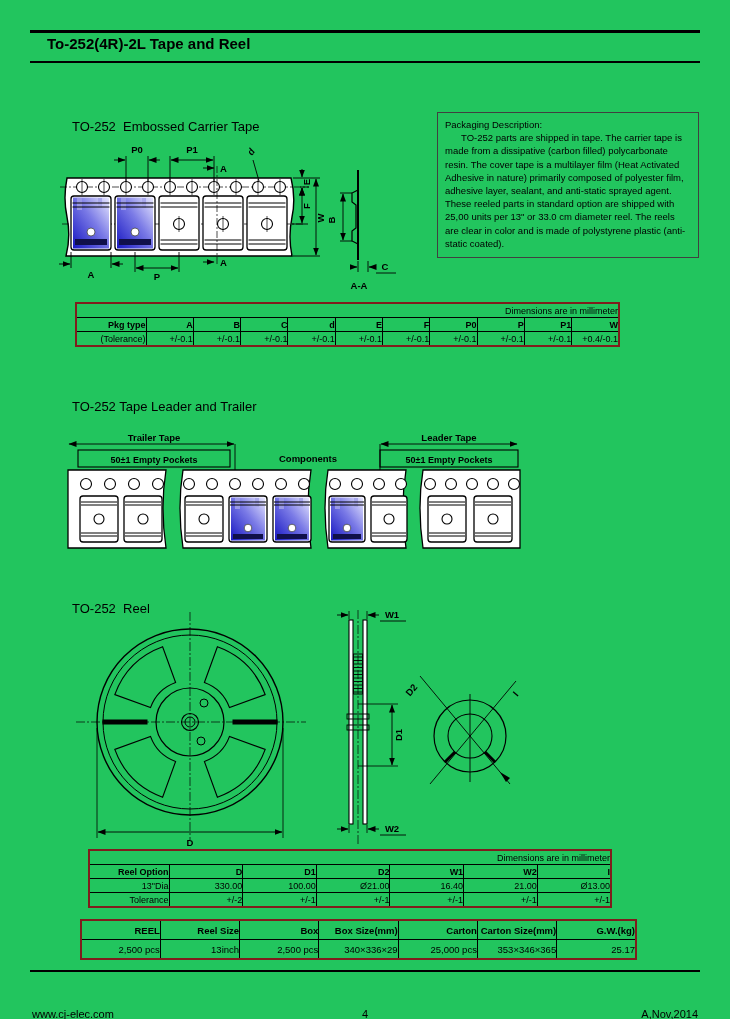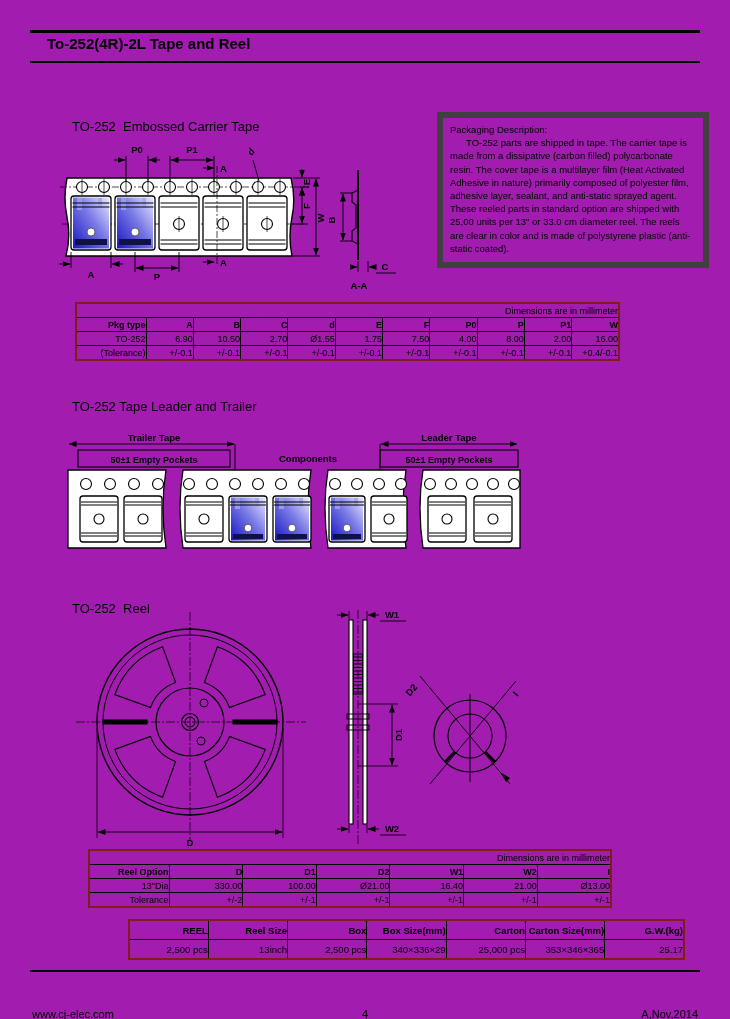--- a/index.html
+++ b/index.html
@@ -1,33 +1,33 @@
 <!DOCTYPE html>
 <html><head>
 <meta charset="utf-8">
 <style>
   html,body { margin:0; padding:0; background:#fff; }
   .page {
-    position:relative; width:730px; height:1019px; background:#a21caf;
+    position:relative; width:730px; height:1019px; background:#22c55e;
     font-family:"Liberation Sans", sans-serif; color:#000; overflow:hidden;
   }
   .hr { position:absolute; background:#000; }
   .header-title { position:absolute; left:47px; top:35px; font-size:15px; font-weight:bold; white-space:pre; }
   .main-title { position:absolute; left:70px; top:84px; font-size:20px; font-weight:bold; white-space:pre; }
   .sec-heading { position:absolute; font-size:13px; white-space:pre;text-align:center; }
   .pkg-box {
-    position:absolute; left:437px; top:112px; width:246px; border:6px solid #404040;
+    position:absolute; left:437px; top:112px; width:246px; border:1px solid #404040;
     padding:5px 7px 7px 7px; font-size:9.5px; line-height:13.2px;
   }
   .pkg-box .body { text-indent:16px; }
   table.dim { position:absolute; border-collapse:collapse; border:2px solid #7f1d1d; table-layout:fixed;
     font-size:9px; text-align:right; }
   table.dim td { border:1px solid #000; padding:1.5px 0; overflow:hidden; white-space:nowrap; }
   table.dim td.hd { font-weight:bold; }
-  table.t3 { font-size:9.5px;margin-left:48px; }
+  table.t3 { font-size:9.5px; }
   table.t3 td { padding:3.5px 0; }
   .footer-text { position:absolute; top:1008px; font-size:11px; }
   .diag { position:absolute; }
   .svgt { font-family:"Liberation Sans",sans-serif; font-size:9.5px; font-weight:bold; fill:#000; }
   .svgt.small { font-size:9px; }
 </style>
 </head>
 <body>
 
 <div class="page">
@@ -180,33 +180,20 @@
       <td class="hd">C</td>
       <td class="hd">d</td>
       <td class="hd">E</td>
       <td class="hd">F</td>
       <td class="hd">P0</td>
       <td class="hd">P</td>
       <td class="hd">P1</td>
       <td class="hd">W</td>
     </tr>
     <tr>
-      <td>TO-252</td>
-      <td>6.90</td>
-      <td>10.50</td>
-      <td>2.70</td>
-      <td>Ø1.55</td>
-      <td>1.75</td>
-      <td>7.50</td>
-      <td>4.00</td>
-      <td>8.00</td>
-      <td>2.00</td>
-      <td>16.00</td>
-    </tr>
-    <tr>
       <td>(Tolerance)</td>
       <td>+/-0.1</td>
       <td>+/-0.1</td>
       <td>+/-0.1</td>
       <td>+/-0.1</td>
       <td>+/-0.1</td>
       <td>+/-0.1</td>
       <td>+/-0.1</td>
       <td>+/-0.1</td>
       <td>+/-0.1</td>

